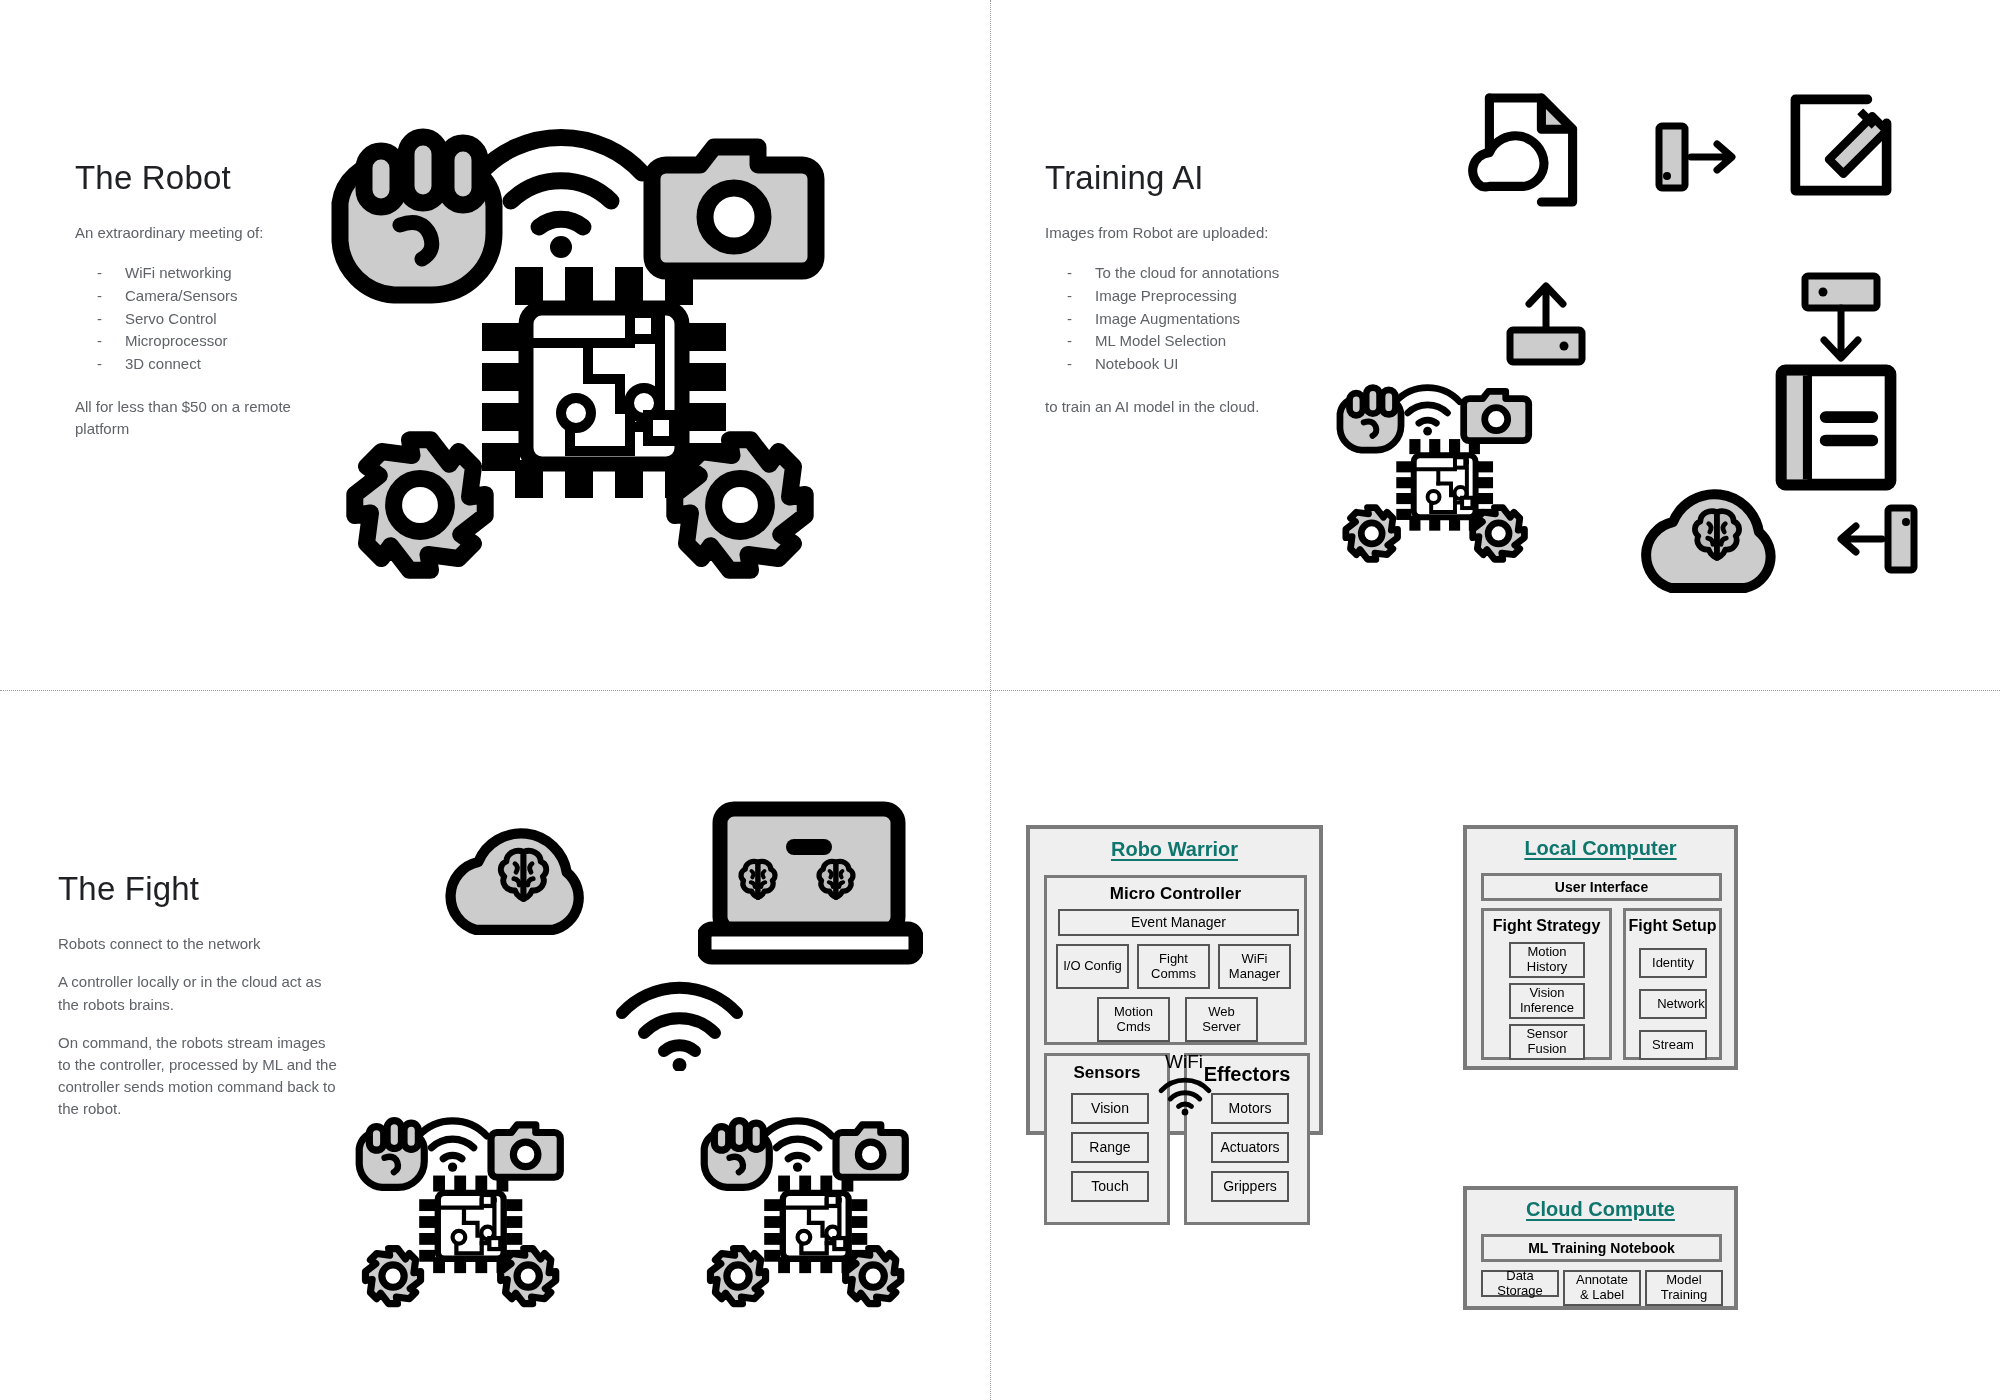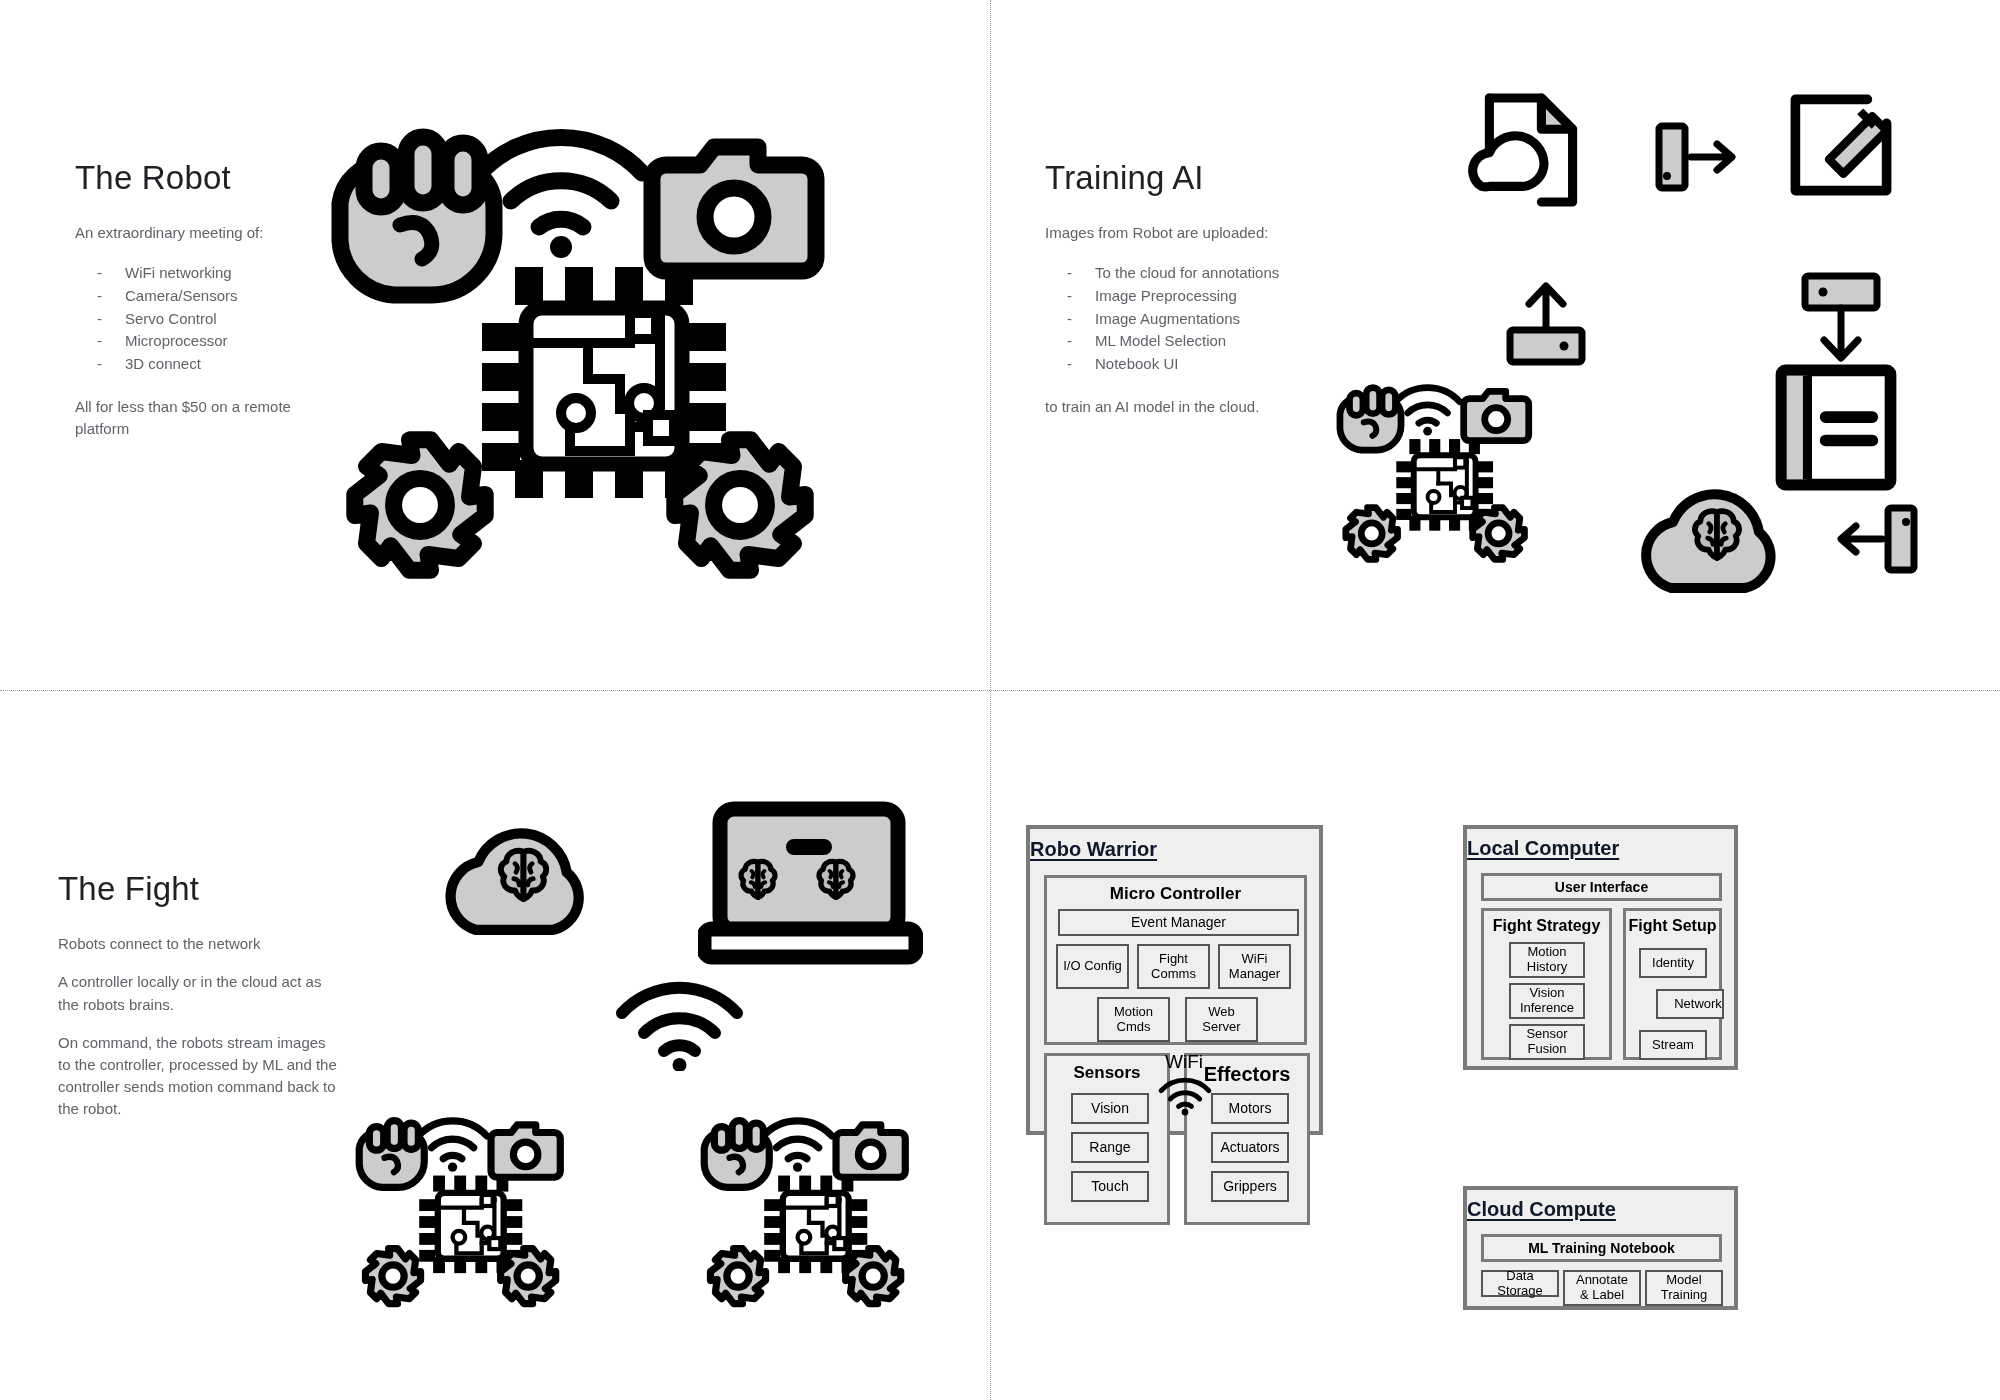--- a/index.html
+++ b/index.html
@@ -46,21 +46,21 @@
   }
   ul.bullets li .dash { width: 28px; flex: 0 0 28px; }
   .para { font-size: 15px; color: #5f6368; line-height: 1.48; margin: 0 0 16px 0; }
   .para:last-child { margin-bottom: 0; }
   .grp {
     background:#efefef;
     border: 4px solid #7a7a7a;
     position:absolute;
   }
   .grp-title {
-    text-align:left; font-weight:bold; color:#0f172a;
+    text-align:center; font-weight:bold; color:#0f766e;
     text-decoration: underline; text-underline-offset: 3px;
   }
   .sub {
     background:#efefef; border:3px solid #7a7a7a; position:absolute;
   }
   .sub-title { text-align:center; font-weight:bold; color:#000; }
   .leaf {
     background:#efefef; border:2px solid #555; position:absolute;
     display:flex; align-items:center; justify-content:center;
     text-align:center; color:#000; line-height:1.12;
@@ -561,21 +561,21 @@
 History</div>
         <div class="leaf" style="left:25px; top:72px; width:76px; height:36px; font-size:13px; white-space:pre-line;">Vision
 Inference</div>
         <div class="leaf" style="left:25px; top:113px; width:76px; height:36px; font-size:13px; white-space:pre-line;">Sensor
 Fusion</div>
       </div>
 
       <div class="sub" style="left:156px; top:79px; width:99px; height:152px;">
         <div class="sub-title" style="font-size:16px; margin-top:6px;">Fight Setup</div>
         <div class="leaf" style="left:13px; top:37px; width:68px; height:30px; font-size:13px;">Identity</div>
-        <div class="leaf" style="left:30px; top:78px; width:68px; height:30px; font-size:13px;padding-left:16px;">Network</div>
+        <div class="leaf" style="left:13px; top:78px; width:68px; height:30px; font-size:13px;padding-left:16px;">Network</div>
         <div class="leaf" style="left:13px; top:119px; width:68px; height:30px; font-size:13px;">Stream</div>
       </div>
     </div>
 
     <div class="grp" style="left:472px; top:495px; width:275px; height:124px;">
       <div class="grp-title" style="font-size:20px; margin-top:8px;">Cloud Compute</div>
       <div class="bar" style="left:14px; top:44px; width:241px; height:28px; font-size:14px;">ML Training Notebook</div>
       <div class="leaf" style="left:14px; top:80px; width:78px; height:27px; font-size:13px; white-space:pre-line;">Data
 Storage</div>
       <div class="leaf" style="left:96px; top:80px; width:78px; height:36px; font-size:13px; white-space:pre-line;">Annotate

